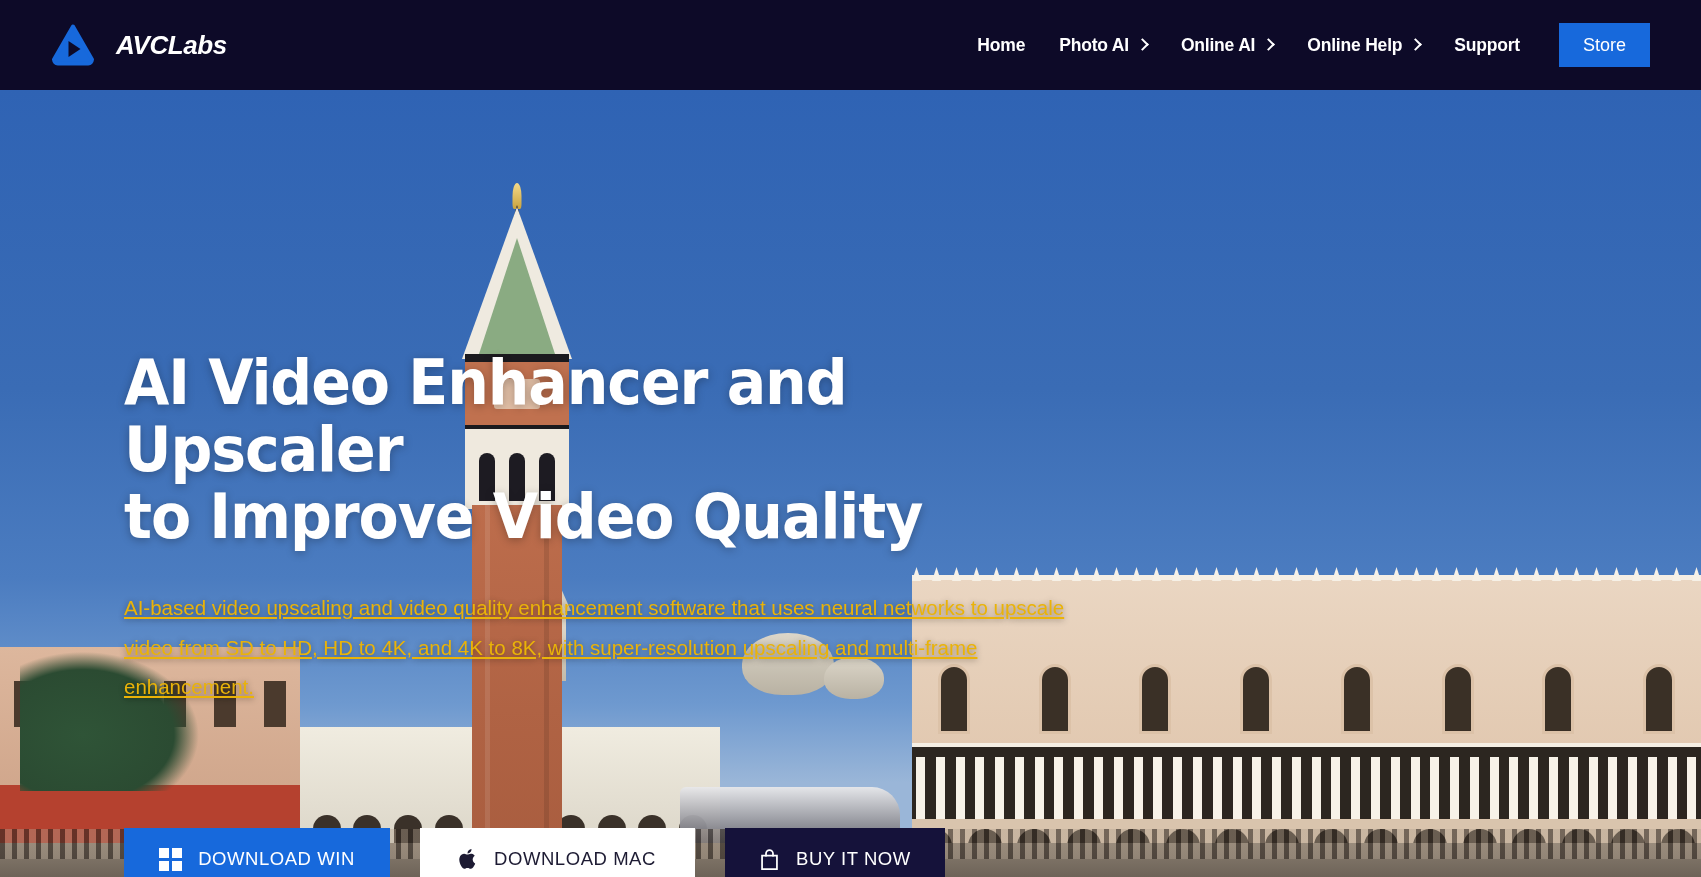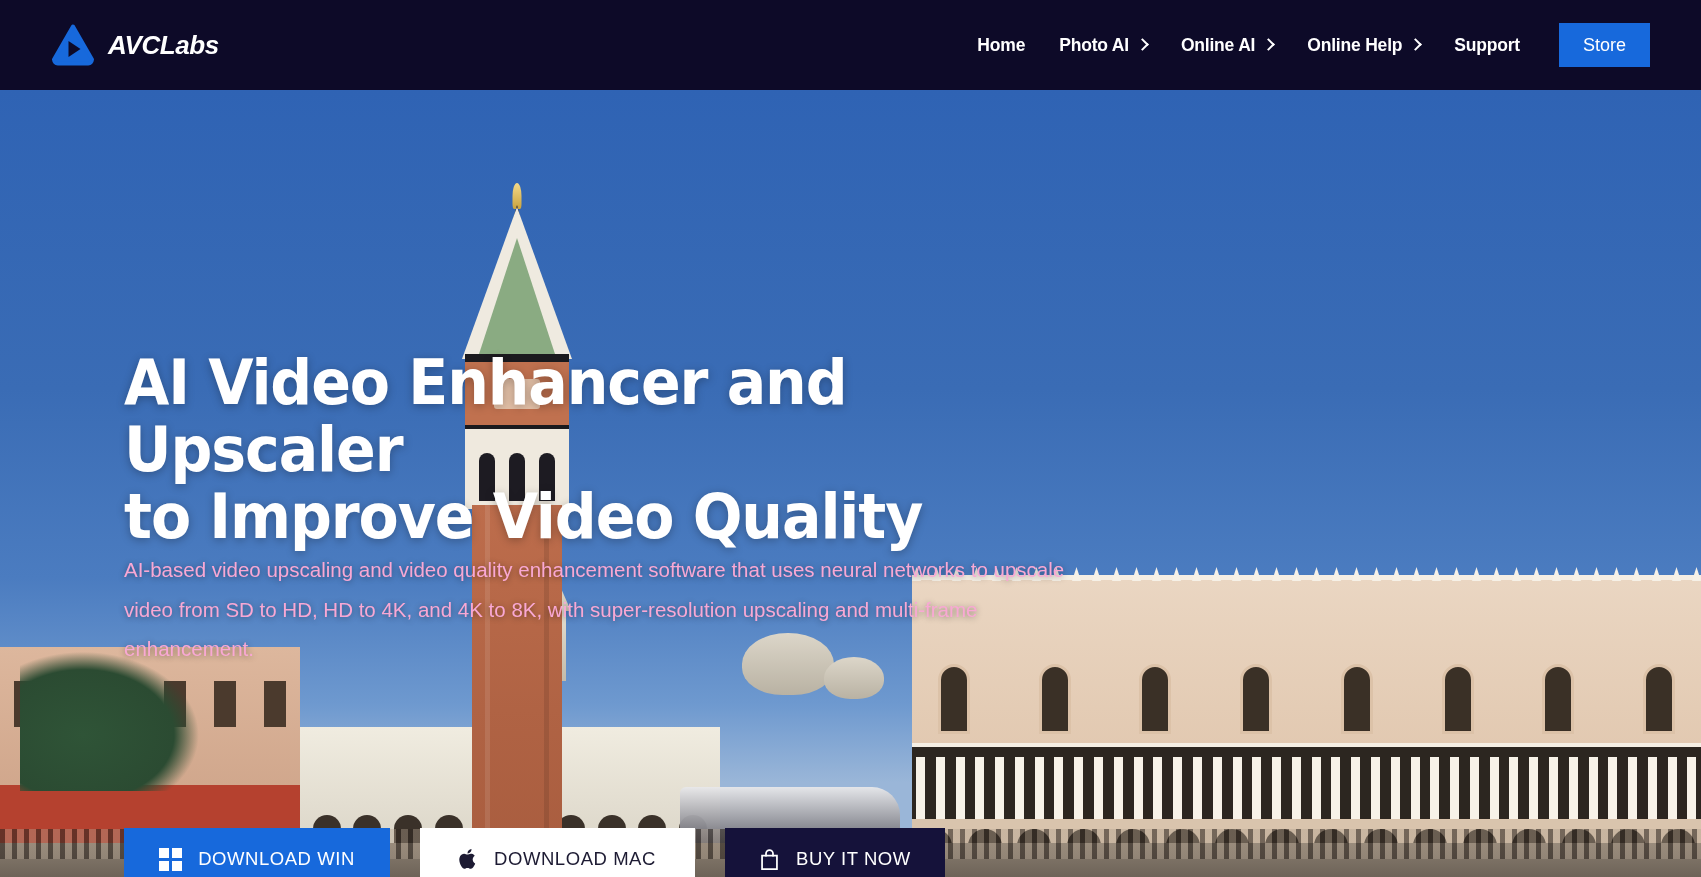--- a/index.html
+++ b/index.html
@@ -12,21 +12,21 @@
 
   
   .site-header{
     position:absolute; top:0; left:0;
     width:1701px; height:90px;
     background:#0d0a28;
     display:flex; align-items:center;
     z-index:40;
   }
   .brand{
-    display:flex; align-items:center; gap:14px;
+    display:flex; align-items:center; gap:22px;
     margin-left:52px;
   }
   .brand-mark{ width:42px; height:42px; position:relative; }
   .brand-name{
     color:#ffffff; font-size:26px; font-weight:bold;
     font-style:italic; letter-spacing:-0.4px;
   }
 
   .main-nav{
     display:flex; align-items:center;
@@ -255,24 +255,25 @@
   }
   .hero-title{
     color:#ffffff;
     font-family:"DejaVu Sans", sans-serif;
     font-size:63px; font-weight:bold; line-height:1.06;
     letter-spacing:-1.2px;
     transform:scaleX(.93); transform-origin:left center;
     text-shadow:0 2px 10px rgba(0,0,0,.28);
   }
   .hero-sub{
-    color:#f9a8d4; font-size:20.5px; line-height:1.93;
-    max-width:965px;
+    color:#eab308; font-size:20.5px; line-height:1.93;
+    margin-top:38px; max-width:965px;
     font-family:"Liberation Sans", sans-serif;
     text-shadow:0 1px 6px rgba(0,0,0,.42);
+    text-decoration:underline;
   }
 
   .cta-row{
     position:absolute; left:124px; top:738px;
     display:flex; align-items:stretch; z-index:20;
   }
   .cta{
     display:flex; align-items:center; justify-content:center; gap:16px;
     height:62px; padding:0 34px; cursor:pointer;
     font-size:18.5px; letter-spacing:.55px; border:none;

